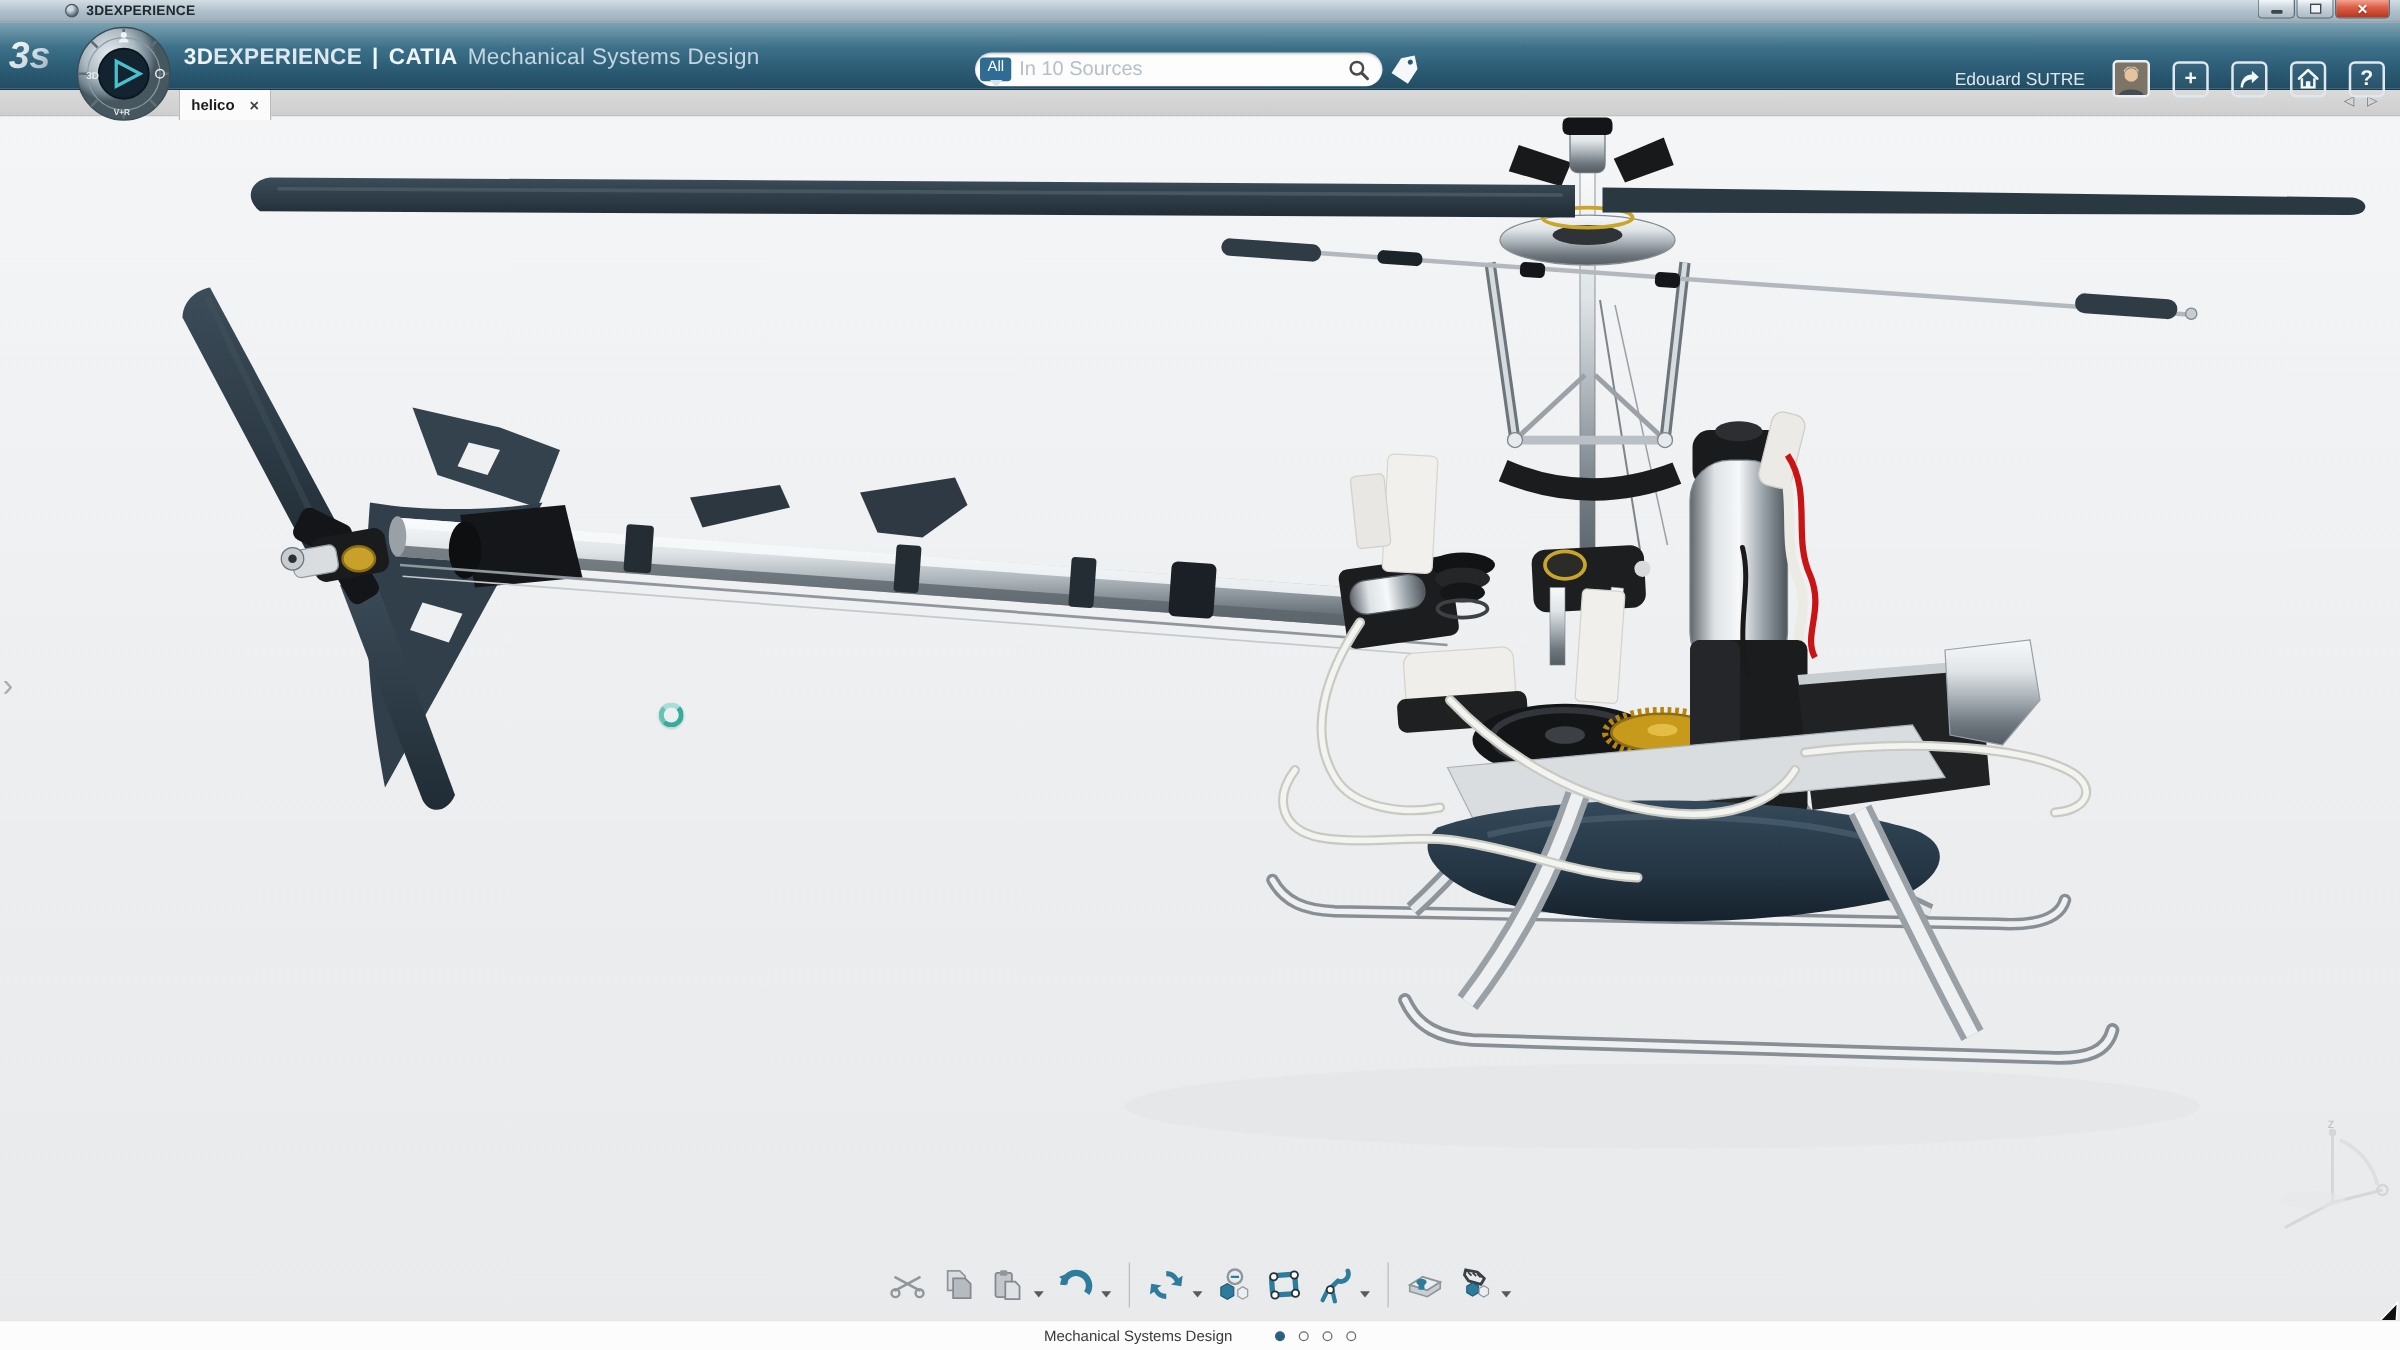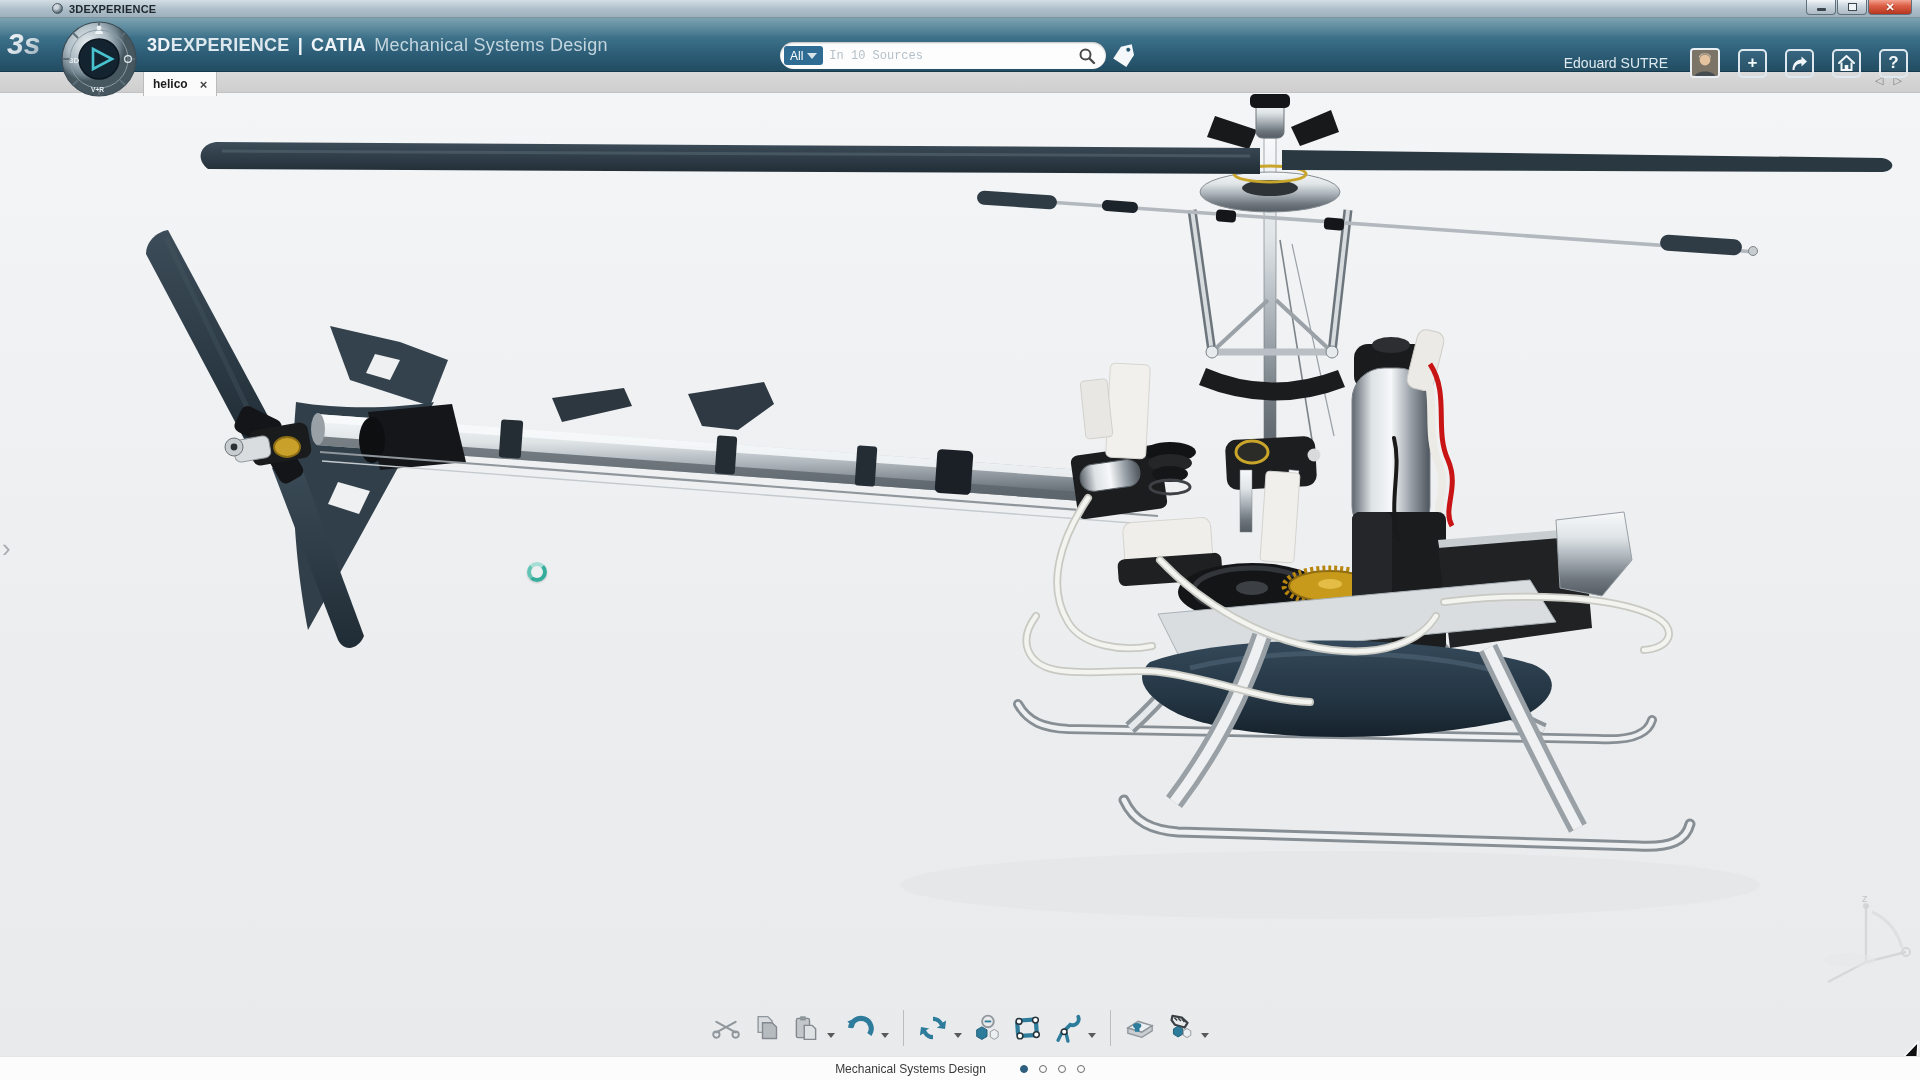--- a/index.html
+++ b/index.html
@@ -43,25 +43,25 @@
   
   .compass { position:absolute; left:60px; top:20px; width:78px; height:78px; z-index:60;
     cursor:pointer; }
 
   
   .search { position:absolute; left:780px; top:24px; width:326px; height:27px;
     background:#fdfdfd; border-radius:14px; display:flex; align-items:center;
     box-shadow:inset 0 1px 2px rgba(0,0,0,.25); overflow:hidden; }
   .search .scope { height:19px; margin-left:4px; padding:0 6px; background:#2e6c94;
     border-radius:3px; color:#fff; font-size:12px; display:flex; align-items:center;
-    gap:4px; cursor:pointer; }
+    gap:4px; cursor:pointer;flex-direction:column; }
   .search .scope .caret { width:0; height:0; border-left:5px solid transparent;
     border-right:5px solid transparent; border-top:6px solid #d7e4ec; }
-  .search input { flex:1; border:none; outline:none; font-size:12px; color:#445;
-    padding:0 6px; background:transparent; font-family:Liberation Mono, monospace;}
+  .search input { flex:1; border:none; outline:none; font-size:16px; color:#445;
+    padding:0 6px; background:transparent; font-family:Liberation Sans, sans-serif;}
   .search input::placeholder { color:#b4bfc7; }
   .search .mag { margin-right:10px; cursor:pointer; }
   .tagbtn { position:absolute; left:1112px; top:25px; width:26px; height:26px; cursor:pointer;}
 
   
   .userzone { position:absolute; right:12px; top:18px; height:54px; display:flex;
     align-items:center; gap:18px; z-index:45; }
   .username { color:#dfeaf0; font-size:14px; margin-right:4px; }
   .avatar { width:30px; height:30px; border:2px solid #e9eff3; border-radius:4px;
     overflow:hidden; cursor:pointer; background:#8b8277; }

